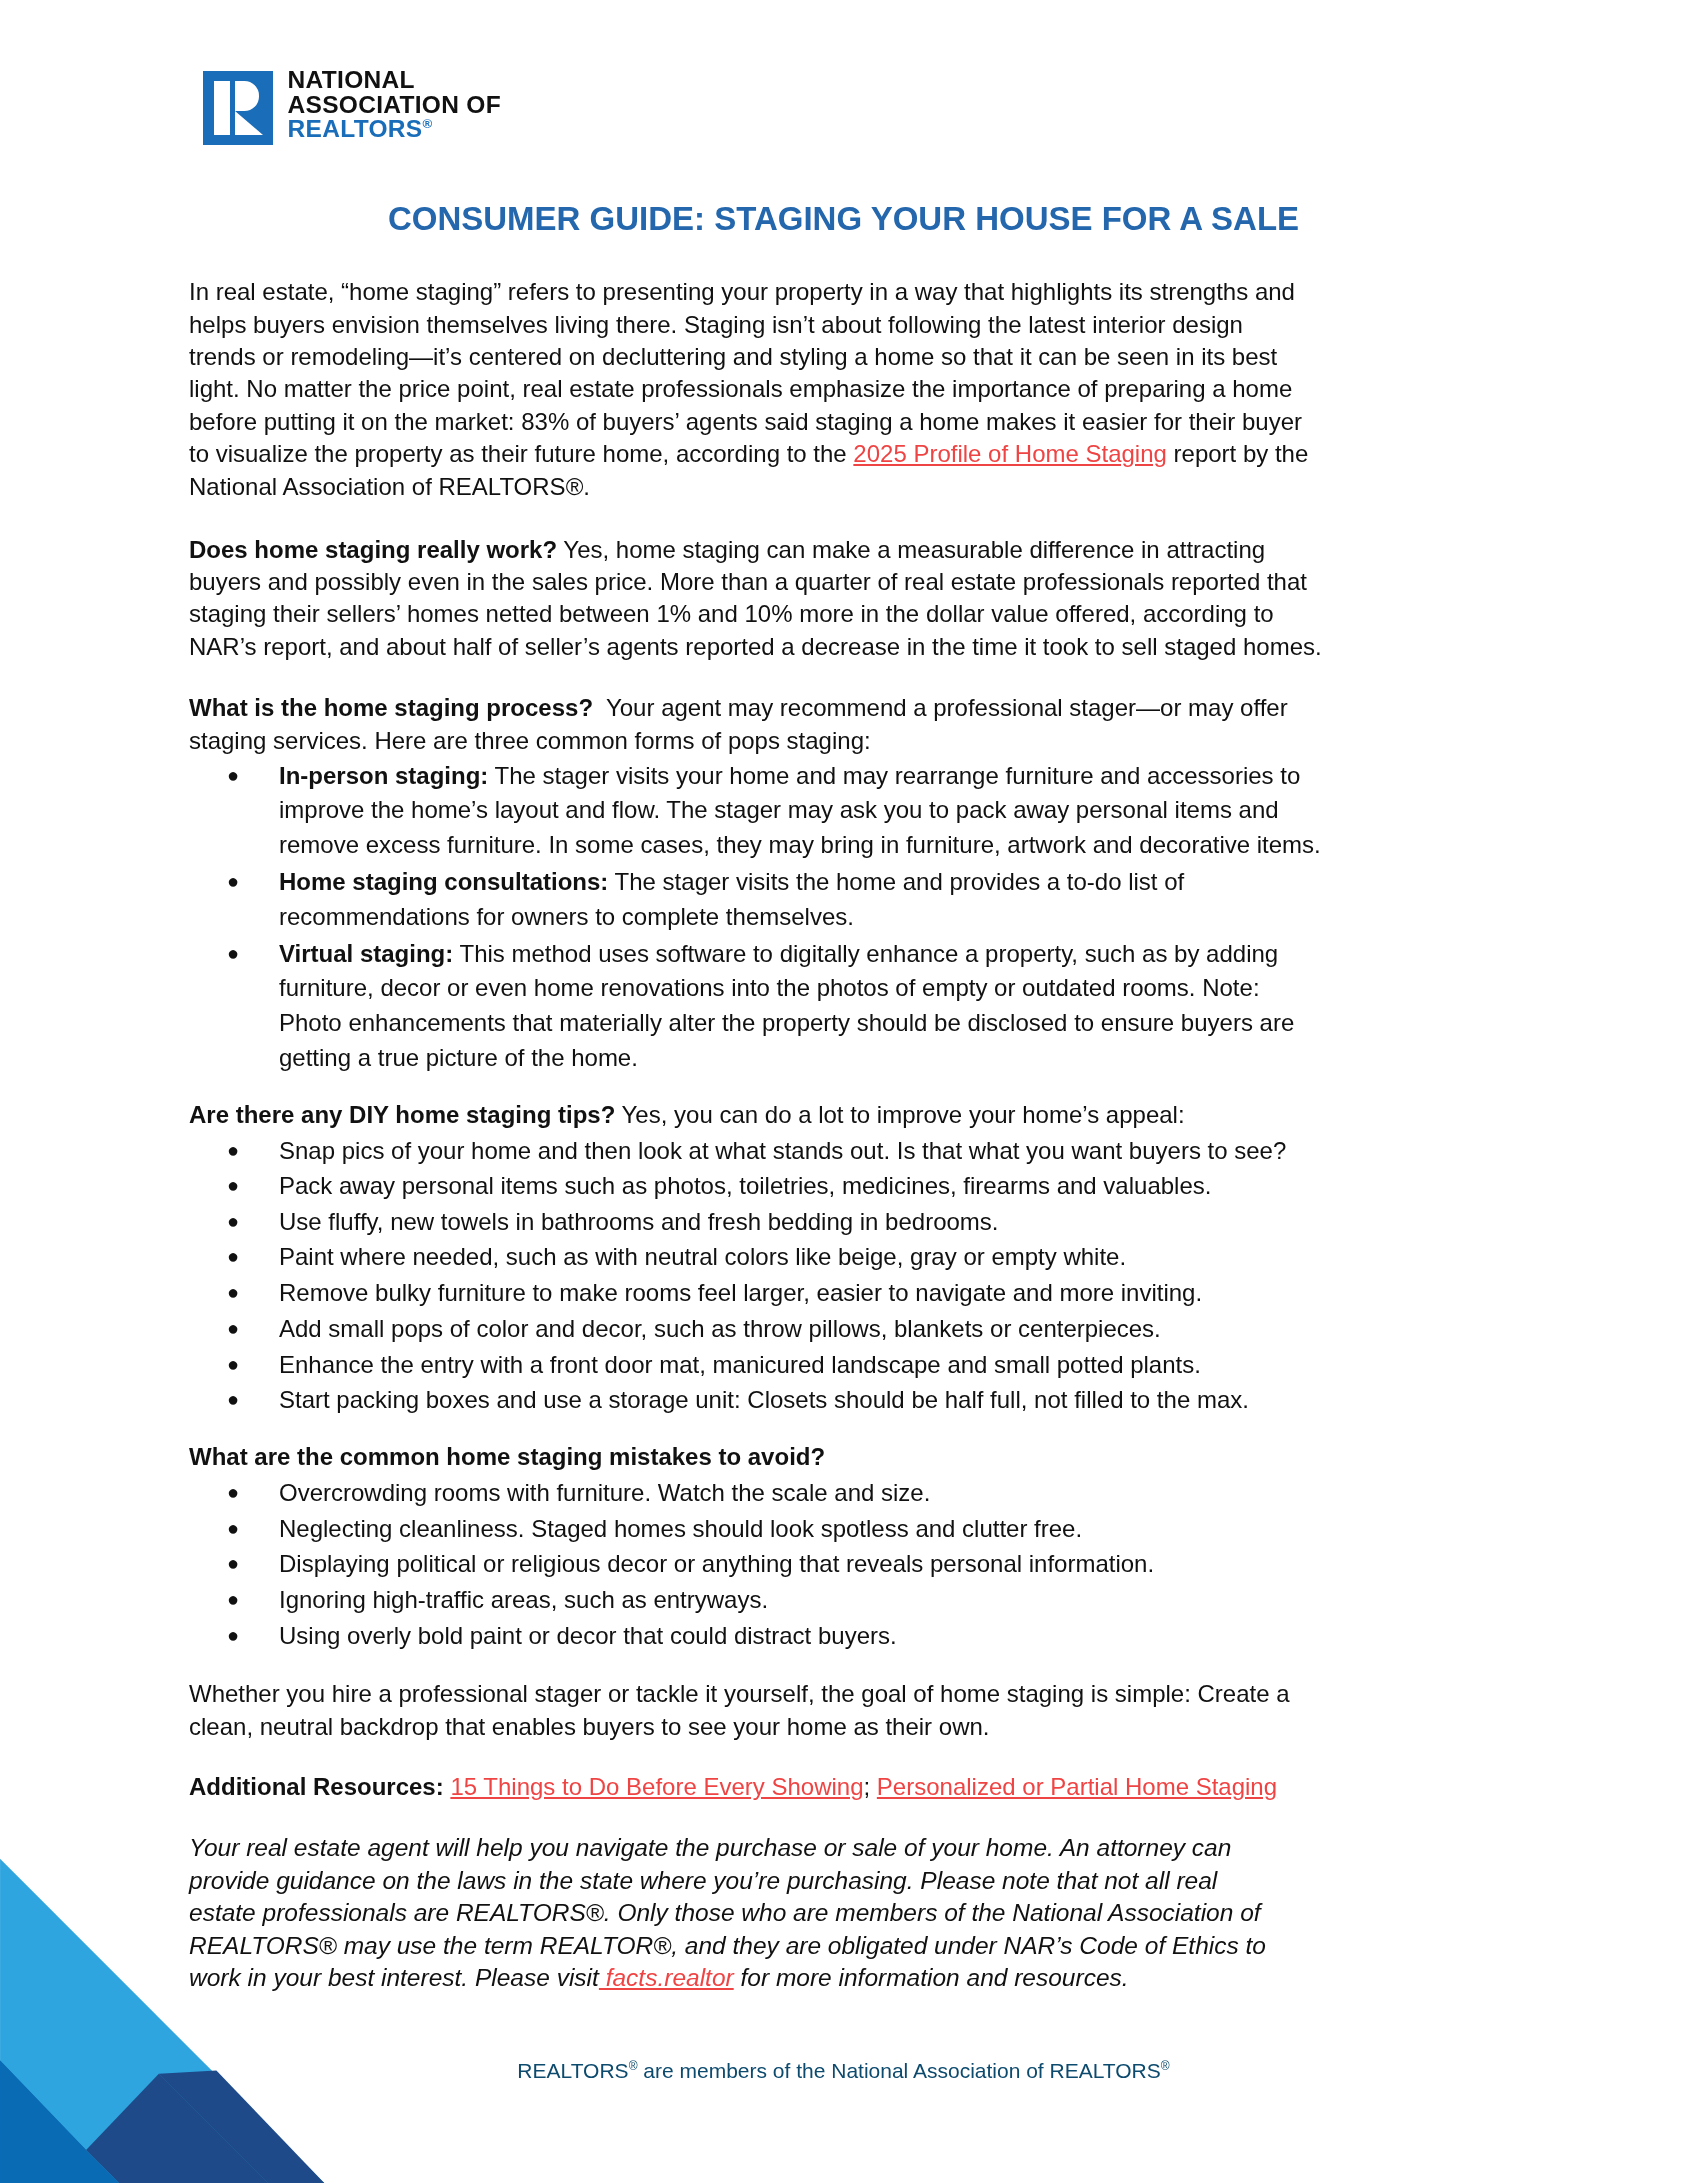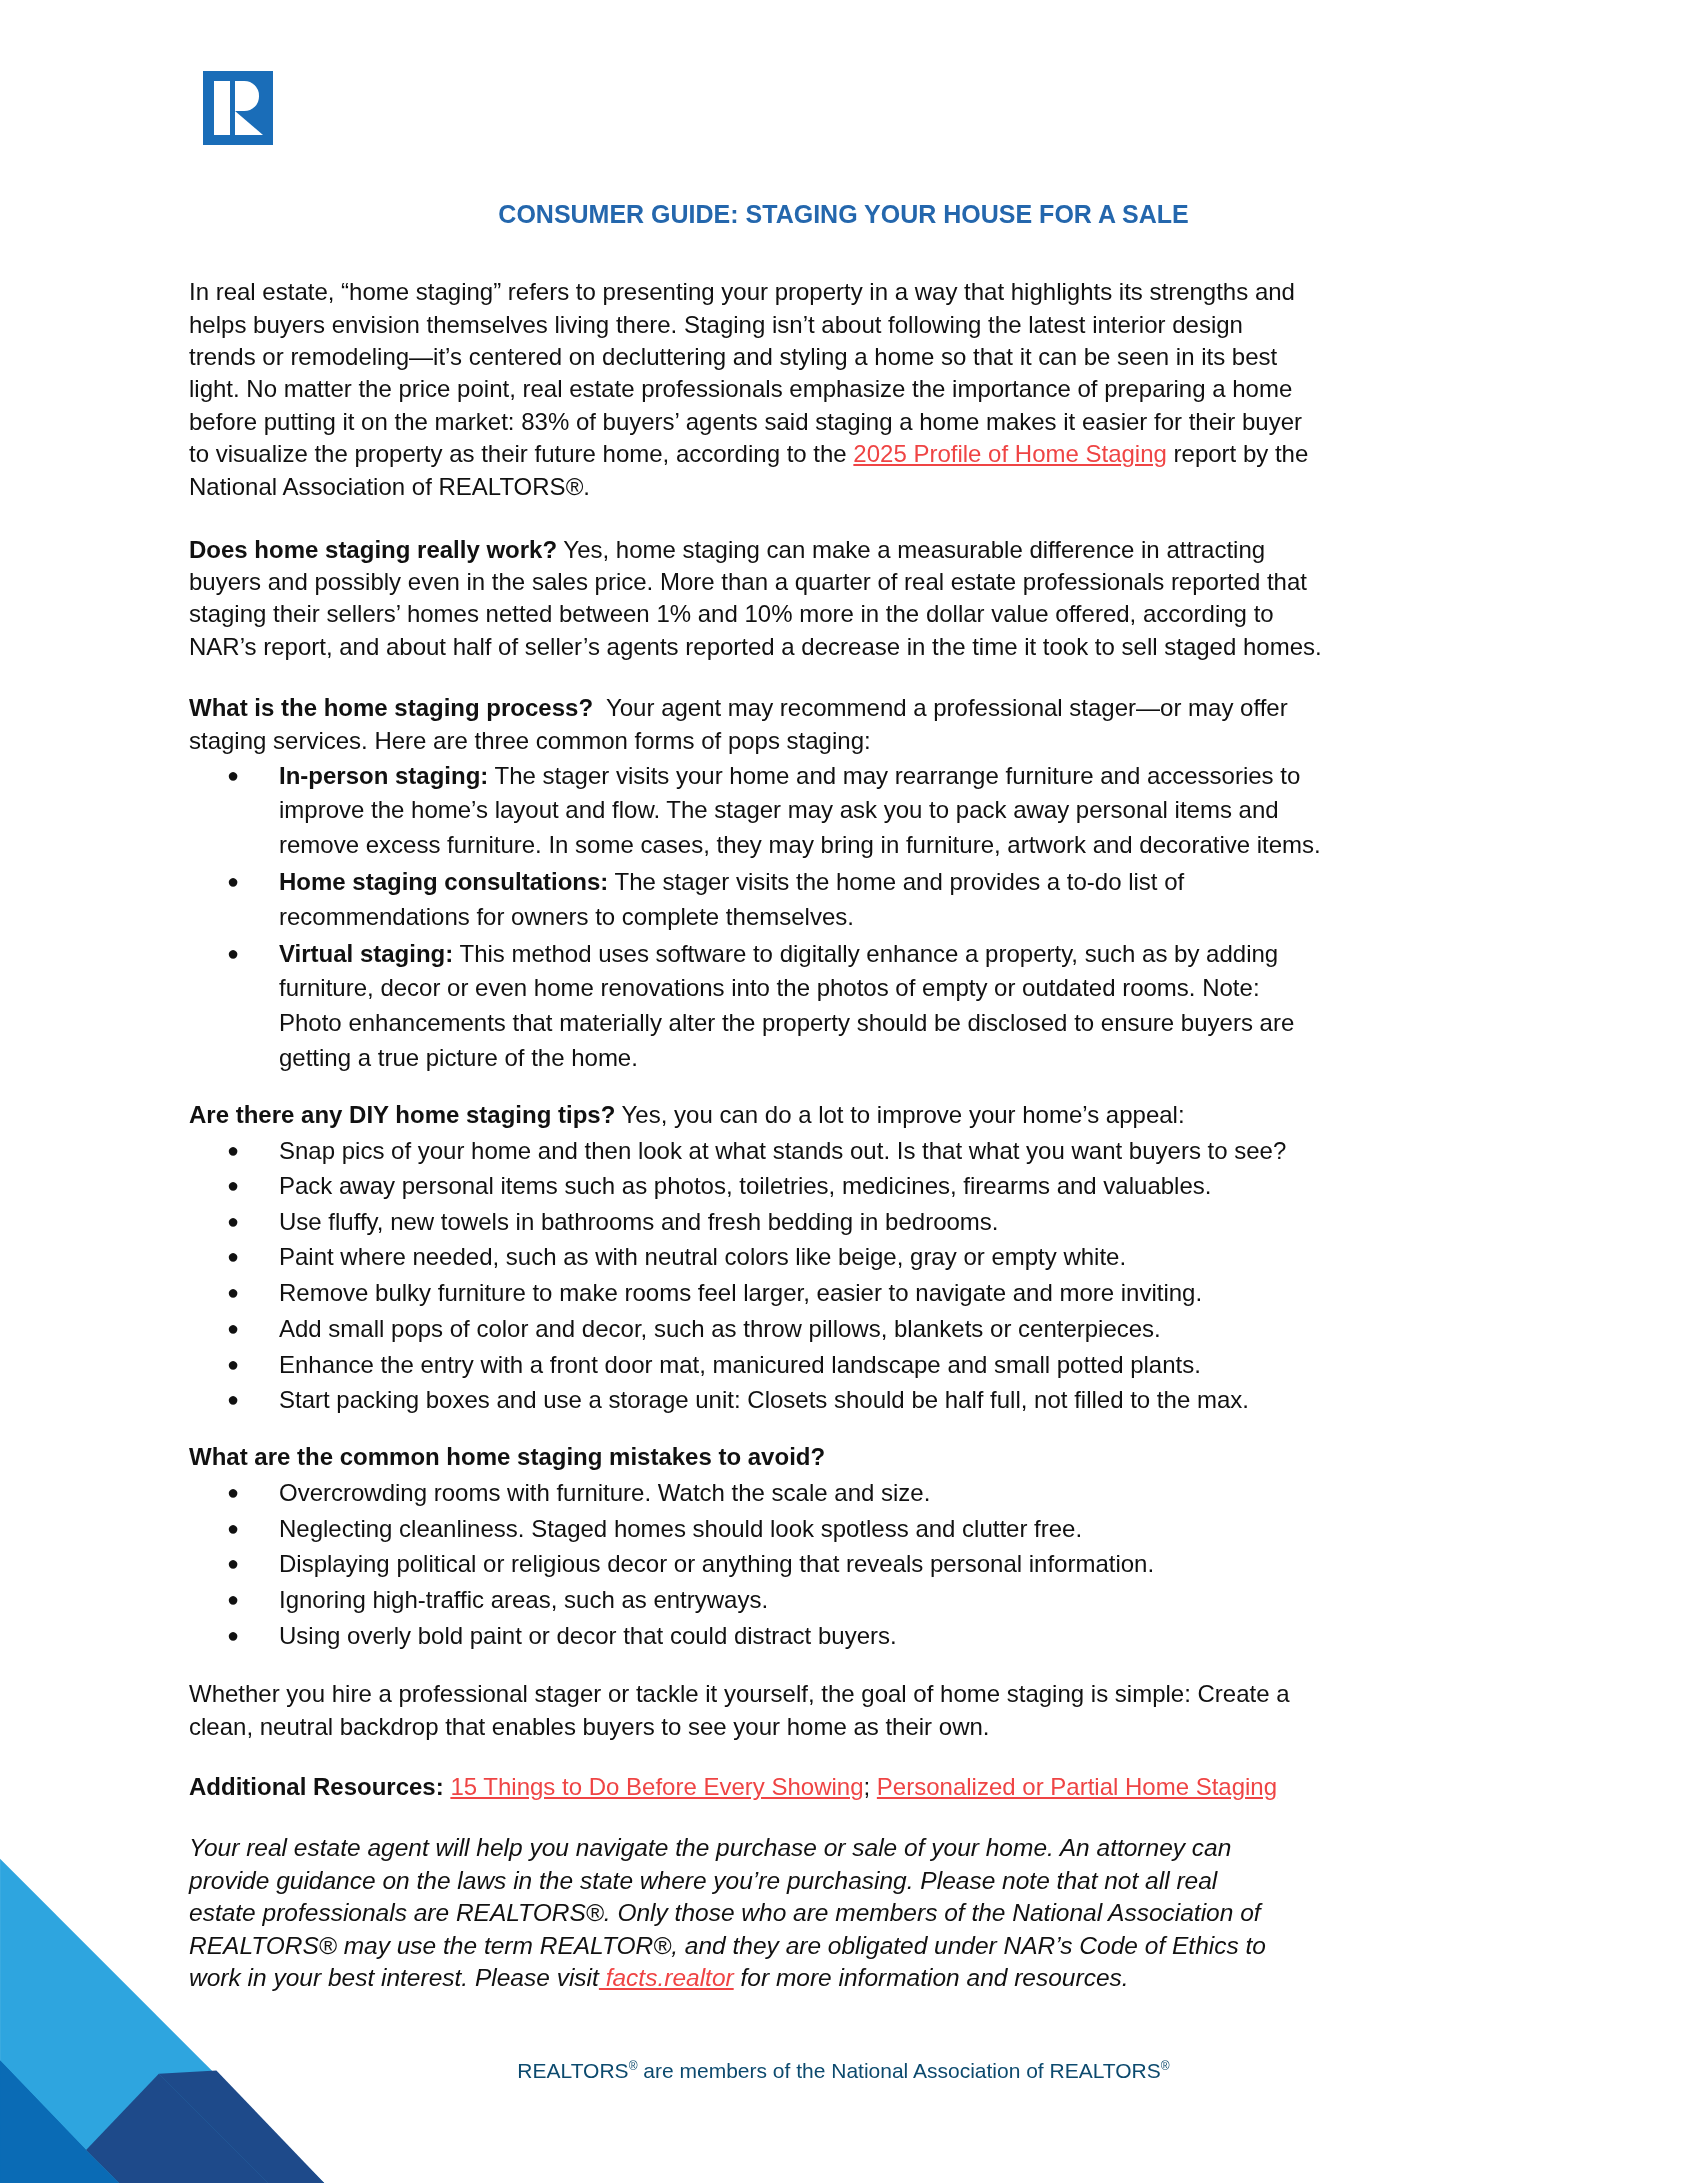--- a/index.html
+++ b/index.html
@@ -13,21 +13,21 @@
   .logo-mark .bar { position:absolute; left:11.2px; top:10px; width:16px; height:54px; background:#fff; }
   .logo-mark .r-top { position:absolute; left:32px; top:10px; width:24px; height:30px; background:#fff; border-radius:0 14.6px 14.6px 0; }
   .logo-mark .r-leg { position:absolute; left:32px; top:40px; width:0; height:0;
      border-left:28px solid #fff; border-top:24px solid transparent; }
   .logo-text { margin-left:14.6px; margin-top:-2.6px; font-weight:700; font-size:24.5px; line-height:24.5px; letter-spacing:0.3px; }
   .logo-text .l1, .logo-text .l2 { color:#111; }
   .logo-text .l3 { color:#1a6db8; }
   .logo-text sup { font-size:13.2px; vertical-align:top; line-height:13.2px; }
 
   .title { position:absolute; left:0; width:1687px; top:200px; text-align:center;
-     font-size:25px; font-weight:700; color:#2467ad; letter-spacing:0px; }
+     font-size:33px; font-weight:700; color:#2467ad; letter-spacing:0px; }
 
   .line { position:absolute; left:189px; white-space:nowrap; font-size:24px; line-height:29px; color:#111; }
   .ind { left:279px; }
   .bullet { position:absolute; left:227px; font-size:20px; line-height:29px; }
   b { font-weight:700; }
   a, .link { color:#ef4444; text-decoration:underline; }
   .disc { font-style:italic; font-weight:400; font-size:24.5px; }
   .footer { position:absolute; left:0; width:1687px; top:2059px; text-align:center;
     font-size:21px; color:#0c4a6e; }
   .footer sup { font-size:12px; }
@@ -43,20 +43,25 @@
   <polygon points="130,3250 240,3135 405,3300 180,3300" fill="#1e4a8a"></polygon>
   <polygon points="240,3135 490,3300 405,3300" fill="#1e4a8a"></polygon>
   <polygon points="240,3135 405,3300 490,3300 327,3130" fill="#1e4a8a"></polygon>
 </svg>
 
 <div class="logo">
   <div class="logo-mark">
     <div class="bar"></div>
       <div class="r-top"></div>
       <div class="r-leg"></div>
+  </div>
+  <div class="logo-text">
+    <div class="l1">NATIONAL</div>
+    <div class="l2">ASSOCIATION OF</div>
+    <div class="l3"><span>REALTORS</span><sup>®</sup></div>
   </div>
 </div>
 
 <div class="title">CONSUMER GUIDE: STAGING YOUR HOUSE FOR A SALE</div>
 
 <div class="line" style="top:277px">In real estate, “home staging” refers to presenting your property in a way that highlights its strengths and</div>
 <div class="line" style="top:310px">helps buyers envision themselves living there. Staging isn’t about following the latest interior design</div>
 <div class="line" style="top:342px">trends or remodeling—it’s centered on decluttering and styling a home so that it can be seen in its best</div>
 <div class="line" style="top:374px">light. No matter the price point, real estate professionals emphasize the importance of preparing a home</div>
 <div class="line" style="top:407px">before putting it on the market: 83% of buyers’ agents said staging a home makes it easier for their buyer</div>

